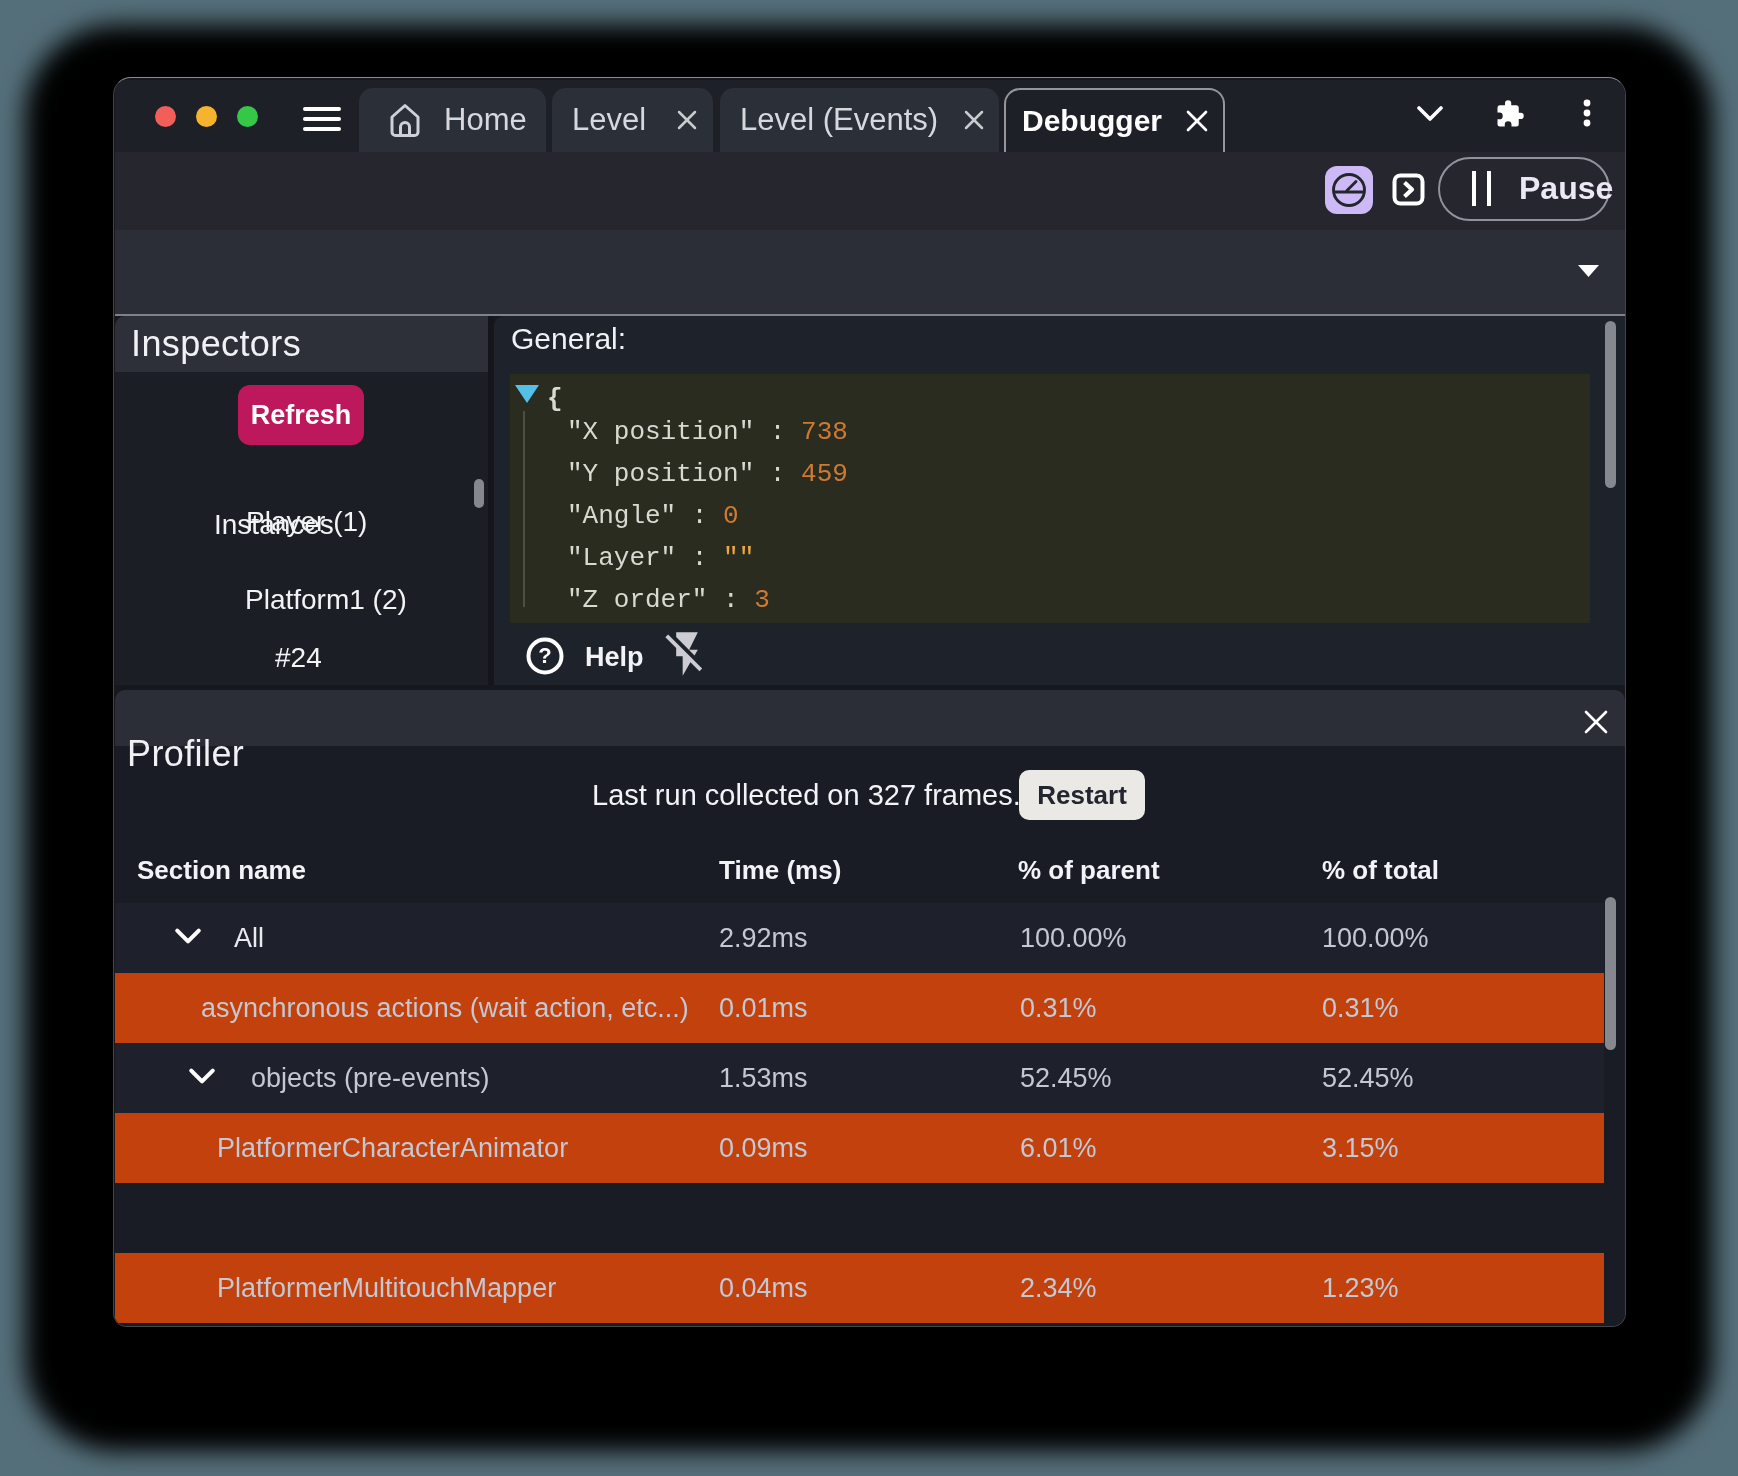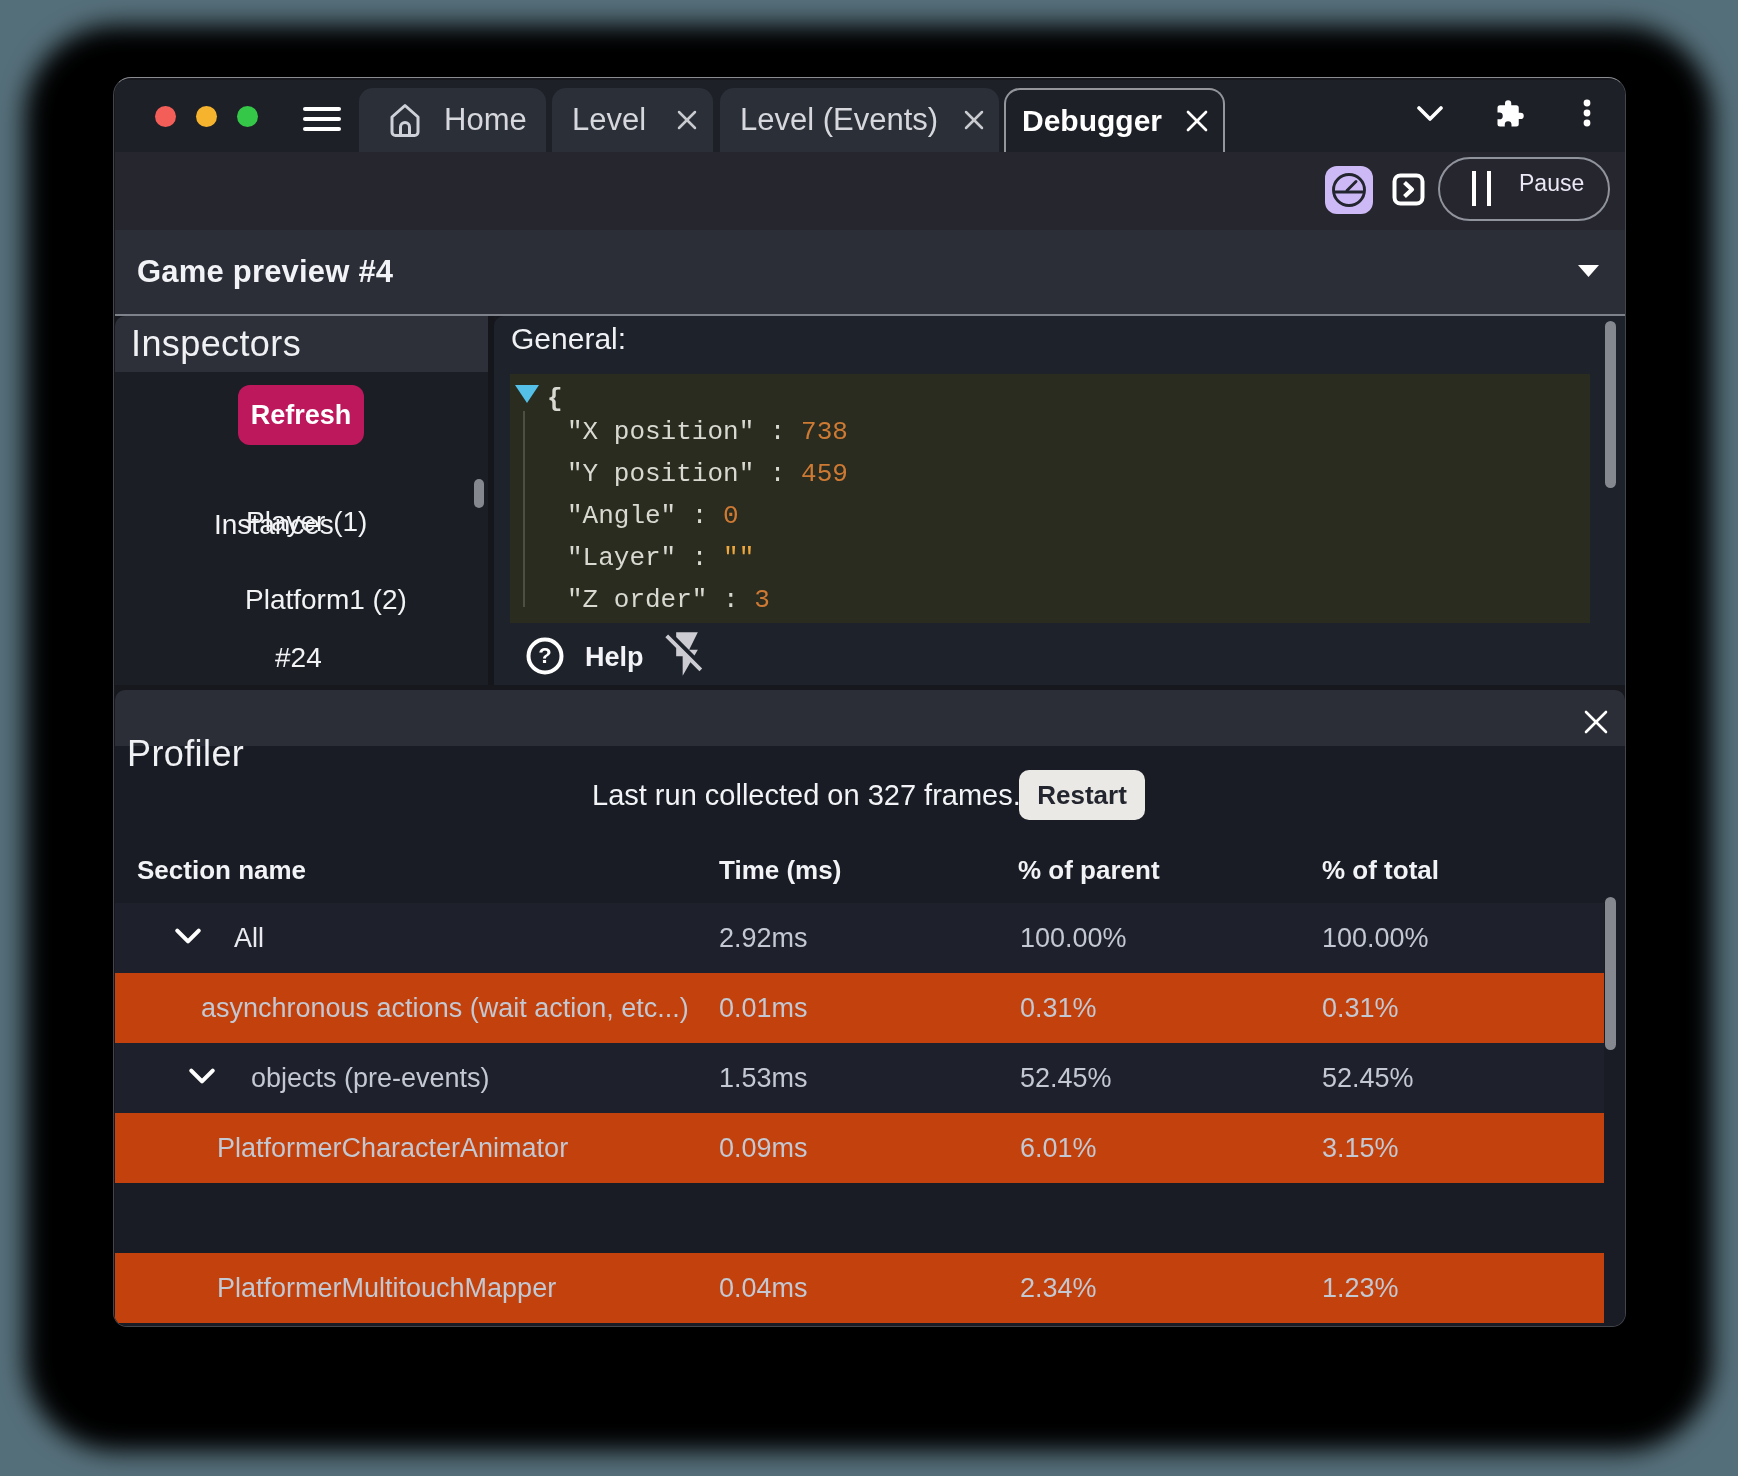--- a/index.html
+++ b/index.html
@@ -121,23 +121,22 @@
       <line x1="16" y1="18.5" x2="25" y2="9.5" stroke-linecap="round"></line>
     </g>
   </svg>
   <svg class="abs" style="left:1277px; top:93px;" width="33" height="33" viewBox="0 0 33 33">
     <rect x="2.5" y="2.5" width="28" height="28" rx="6" fill="none" stroke="#ffffff" stroke-width="4"></rect>
     <path d="M12.5 9.5 L20 16.5 L12.5 23.5" fill="none" stroke="#ffffff" stroke-width="4.2" stroke-linejoin="round"></path>
   </svg>
   <div class="abs" style="left:1323px; top:77px; width:172px; height:64px; border:2px solid #90939c; border-radius:32px;"></div>
   <div class="abs" style="left:1357px; top:91px; width:4px; height:35px; background:#ffffff;"></div>
   <div class="abs" style="left:1372px; top:91px; width:4px; height:35px; background:#ffffff;"></div>
-  <div class="abs" style="left:1404px; top:90px; font-size:23px; font-weight:normal; color:#ece8f6;">Pause</div>
-
-  <div class="abs" style="left:22px; top:150px; height:84px; display:flex; align-items:center; font-size:31px; font-weight:bold; color:#f2f3f6; letter-spacing:.2px;">Game preview #4</div>
+  <div class="abs" style="left:1404px; top:90px; font-size:32px; font-weight:bold; color:#ece8f6;">Pause</div>
+
   <svg class="abs" style="left:1463px; top:185px;" width="21" height="12" viewBox="0 0 21 12">
     <path d="M0 0 H21 L10.5 12 Z" fill="#ffffff"></path>
   </svg>
 
   <div class="abs" style="left:16px; top:236px; height:56px; display:flex; align-items:center; font-size:36px; letter-spacing:.4px; color:#f0f1f4;">Inspectors</div>
   <div class="abs" style="left:123px; top:305px; width:126px; height:60px; background:#be185d; border-radius:12px; display:flex; align-items:center; justify-content:center; color:#fff; font-weight:bold; font-size:27px;">Refresh</div>
   <div class="abs" style="left:99px; top:381px; font-size:28px; color:#f2f3f5;margin-top:48px;">Instances</div>
   <div class="abs" style="left:131px; top:426px; font-size:28px; color:#f2f3f5;">Player (1)</div>
   <div class="abs" style="left:130px; top:504px; font-size:28px; color:#f2f3f5;">Platform1 (2)</div>
   <div class="abs" style="left:160px; top:562px; font-size:28px; color:#f2f3f5;">#24</div>

